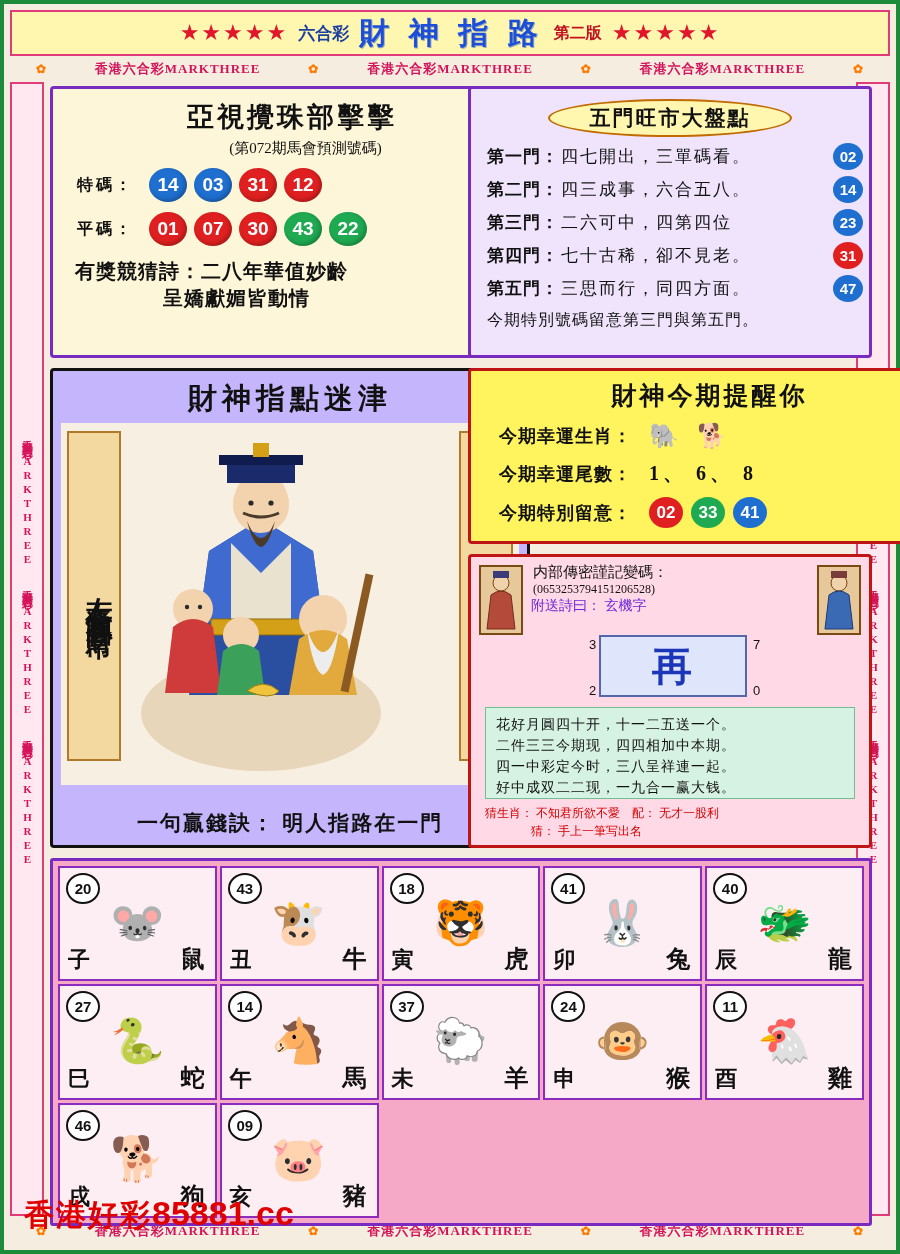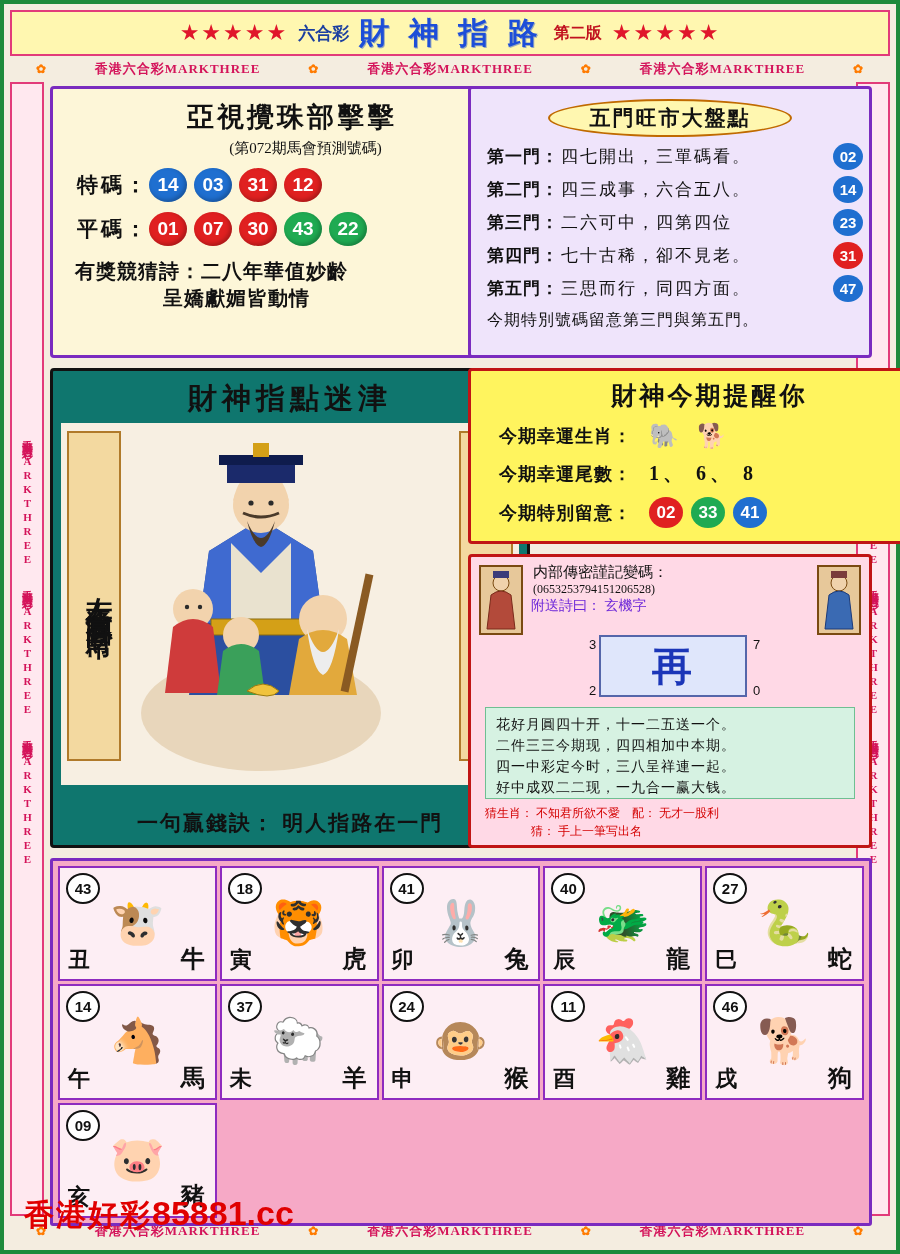--- a/index.html
+++ b/index.html
@@ -66,21 +66,21 @@
   #panelA{
     left:0;top:0;width:484px;height:272px;
     background:#fdf6d8;border:3px solid #7a2bbf;border-radius:4px;
   }
   #panelA .hdr{
     text-align:center;font-size:27px;font-weight:bold;color:#111;
     letter-spacing:3px;margin-top:10px;
   }
   #panelA .sub{text-align:center;font-size:15px;color:#111;margin-top:4px;padding-left:27px;}
   .numrow{display:flex;align-items:center;margin:10px 0 0 24px;}
-  .numrow .lbl{font-size:21px;font-weight:bold;color:#111;letter-spacing:3px;width:72px;}
+  .numrow .lbl{font-size:16px;font-weight:bold;color:#111;letter-spacing:3px;width:72px;}
   .ball{
     width:38px;height:34px;border-radius:50%;
     display:inline-flex;align-items:center;justify-content:center;
     font-size:19px;font-weight:bold;color:#fff;margin-right:7px;
     font-family:"Liberation Sans",sans-serif;
     box-shadow:inset -2px -2px 4px rgba(0,0,0,.25);
   }
   .ball.blue{background:#1f6fd0;}
   .ball.red{background:#e02020;}
   .ball.green{background:#1faa52;}
@@ -104,21 +104,21 @@
     width:30px;height:27px;border-radius:50%;
     display:inline-flex;align-items:center;justify-content:center;
     font-size:15px;color:#fff;font-weight:bold;margin-right:6px;
     font-family:"Liberation Sans",sans-serif;
   }
   .gate-note{margin:8px 0 0 16px;font-size:16px;color:#111;letter-spacing:1px;}
 
   
   #panelC{
     left:0;top:282px;width:480px;height:480px;
-    background:#0f766e;border:3px solid #111;border-radius:4px;
+    background:#c4b5fd;border:3px solid #111;border-radius:4px;
   }
   #panelC .ctitle{
     text-align:center;font-size:29px;font-weight:bold;color:#111;
     letter-spacing:5px;margin-top:8px;
   }
   .art{
     position:absolute;left:8px;right:8px;top:52px;height:362px;
     background:#f7efe2;overflow:hidden;
   }
   .vtext{
@@ -450,20 +450,26 @@
       </div>
       <div class="redline r2">
         <span>猜：</span>
         <span>手上一筆写出名</span>
       </div>
     </div>
 
     <div class="panel" id="panelF">
       <div class="zgrid">
 
+        <div class="zcell">
+          <span class="zno">20</span>
+          <span class="zani">🐭</span>
+          <span class="zleft">子</span>
+          <span class="zright">鼠</span>
+        </div>
 
 
         <div class="zcell">
           <span class="zno">43</span>
           <span class="zani">🐮</span>
           <span class="zleft">丑</span>
           <span class="zright">牛</span>
         </div>
 
         <div class="zcell">

